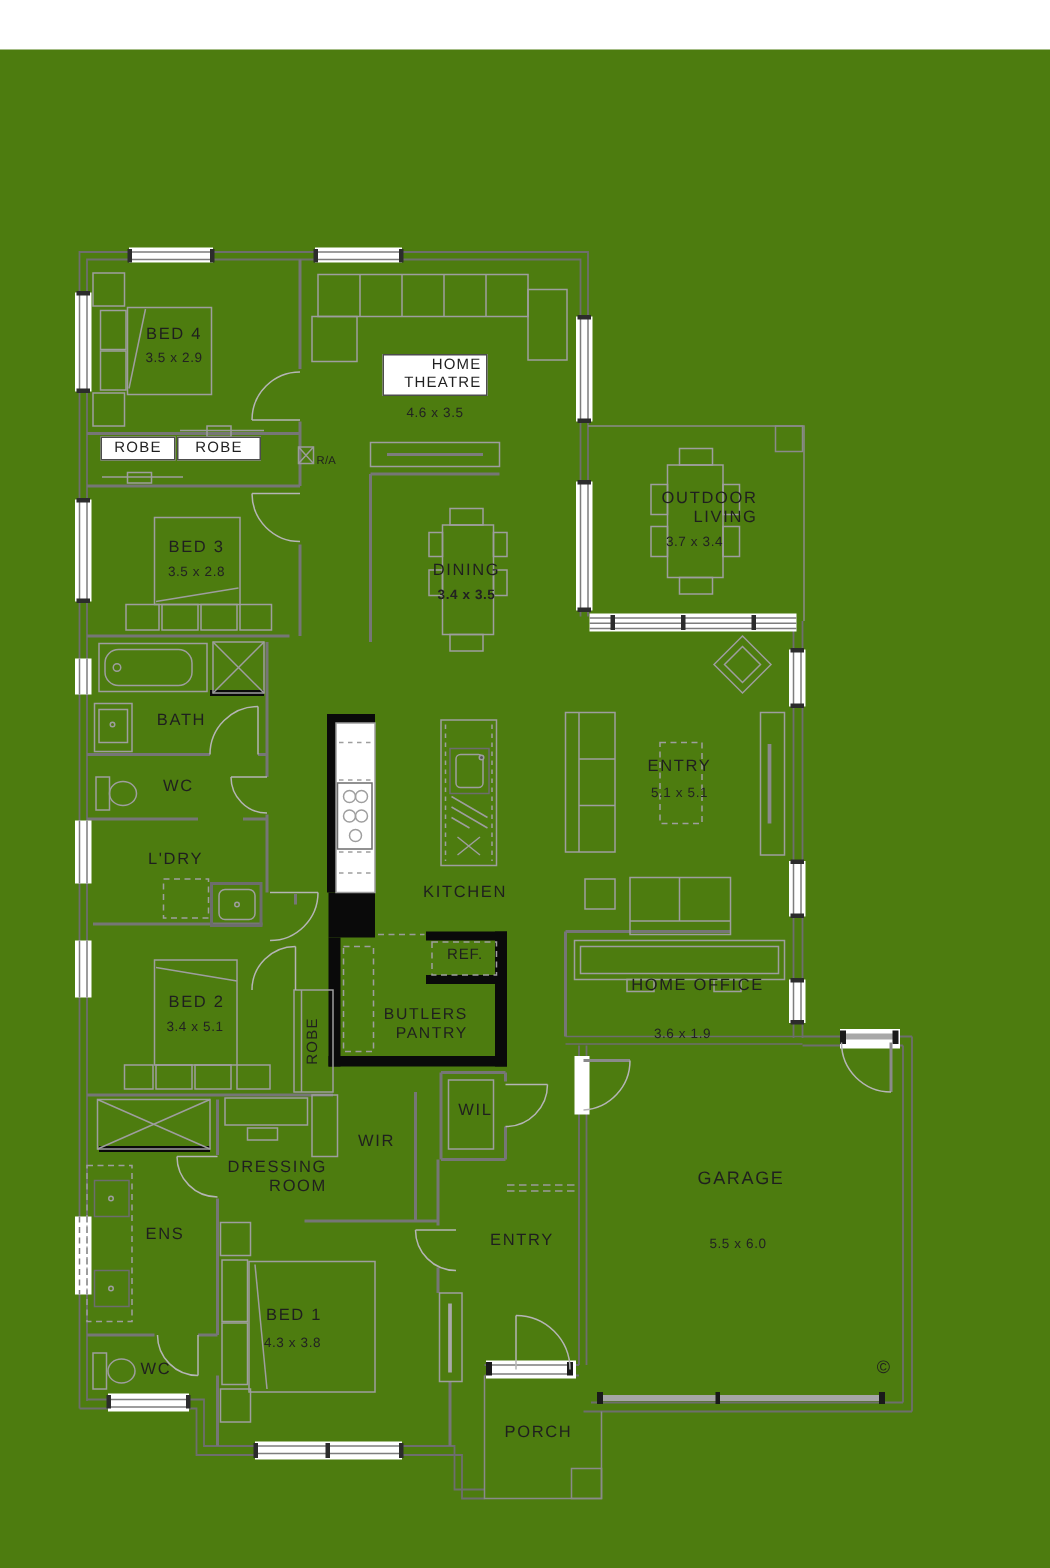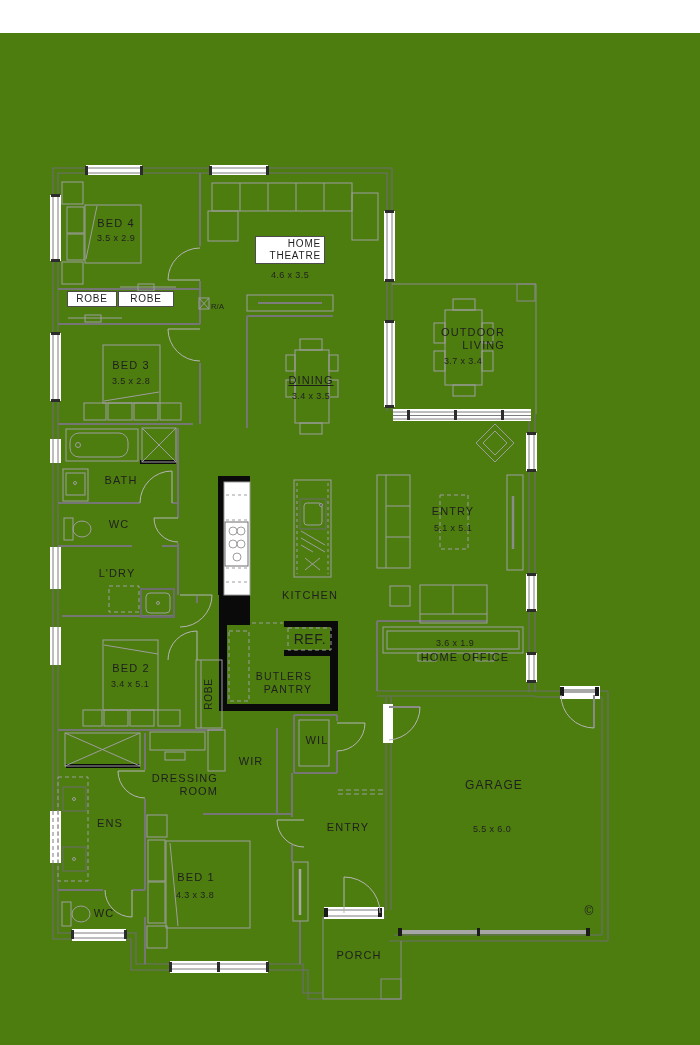--- a/index.html
+++ b/index.html
@@ -9,21 +9,21 @@
   }
   #plan svg{position:absolute;left:0;top:0;}
   .lbl{
     position:absolute;transform:translateX(-50%);
     font-size:11px;letter-spacing:1.1px;color:#1f1f1f;
     white-space:nowrap;text-align:center;line-height:1.2;
   }
   .dim{font-size:9px;letter-spacing:.4px;color:#222;}
   .wrap{white-space:normal;text-align:right;}
   .boxed{border:1px solid #4c4c4c;background:#fff;padding:1px 3px;font-size:10px;letter-spacing:.8px;}
-  .small{font-size:14px;letter-spacing:.6px;}
+  .small{font-size:10px;letter-spacing:.6px;}
   .tiny{font-size:7.5px;letter-spacing:.2px;transform:none;}
   .vert{transform:translate(-50%,-50%) rotate(-90deg);font-size:10px;letter-spacing:.8px;}
   .copy{font-size:12px;letter-spacing:0;}
 </style>
 </head>
 <body>
 
 <div id="plan">
 
 <svg width="700" height="1045" viewBox="0 0 700 1045">
@@ -474,42 +474,42 @@
 <div class="lbl boxed" style="left:146px;top:258px;width:48px;">ROBE</div>
 
 <div class="lbl tiny" style="left:211px;top:269px;">R/A</div>
 
 <div class="lbl" style="left:131px;top:326px;">BED 3</div>
 <div class="lbl dim" style="left:131px;top:343px;">3.5 x 2.8</div>
 
 <div class="lbl wrap" style="left:463px;top:293px;width:84px;">OUTDOOR LIVING</div>
 <div class="lbl dim" style="left:463px;top:323px;">3.7 x 3.4</div>
 
-<div class="lbl" style="left:311px;top:341px;text-decoration:underline;">DINING</div>
-<div class="lbl dim" style="left:311px;top:358px;">3.4 x 3.5</div>
+<div class="lbl" style="left:311px;top:341px;">DINING</div>
+<div class="lbl dim" style="left:311px;top:358px;font-weight:bold;">3.4 x 3.5</div>
 
 <div class="lbl" style="left:121px;top:441px;">BATH</div>
 <div class="lbl" style="left:119px;top:485px;">WC</div>
 <div class="lbl" style="left:117px;top:534px;">L'DRY</div>
 <div class="lbl" style="left:296px;top:556px;padding-left:28px;">KITCHEN</div>
 
 <div class="lbl" style="left:453px;top:472px;">ENTRY</div>
 <div class="lbl dim" style="left:453px;top:490px;">5.1 x 5.1</div>
 
 <div class="lbl small" style="left:310px;top:598px;">REF.</div>
 
 <div class="lbl" style="left:131px;top:629px;">BED 2</div>
 <div class="lbl dim" style="left:130px;top:646px;">3.4 x 5.1</div>
 
 <div class="lbl vert" style="left:209px;top:661px;">ROBE</div>
 
 <div class="lbl wrap" style="left:281px;top:637px;width:62px;font-size:10.5px;">BUTLERS PANTRY</div>
 
 <div class="lbl" style="left:456px;top:618px;padding-left:18px;">HOME OFFICE</div>
-<div class="lbl dim" style="left:455px;top:605px;text-align:center;">3.6 x 1.9</div>
+<div class="lbl dim" style="left:455px;top:651px;text-align:center;">3.6 x 1.9</div>
 
 <div class="lbl" style="left:251px;top:722px;">WIR</div>
 <div class="lbl" style="left:317px;top:701px;">WIL</div>
 
 <div class="lbl wrap" style="left:178px;top:739px;width:80px;">DRESSING ROOM</div>
 
 <div class="lbl" style="left:110px;top:784px;">ENS</div>
 <div class="lbl" style="left:348px;top:788px;">ENTRY</div>
 
 <div class="lbl" style="left:196px;top:838px;">BED 1</div>

